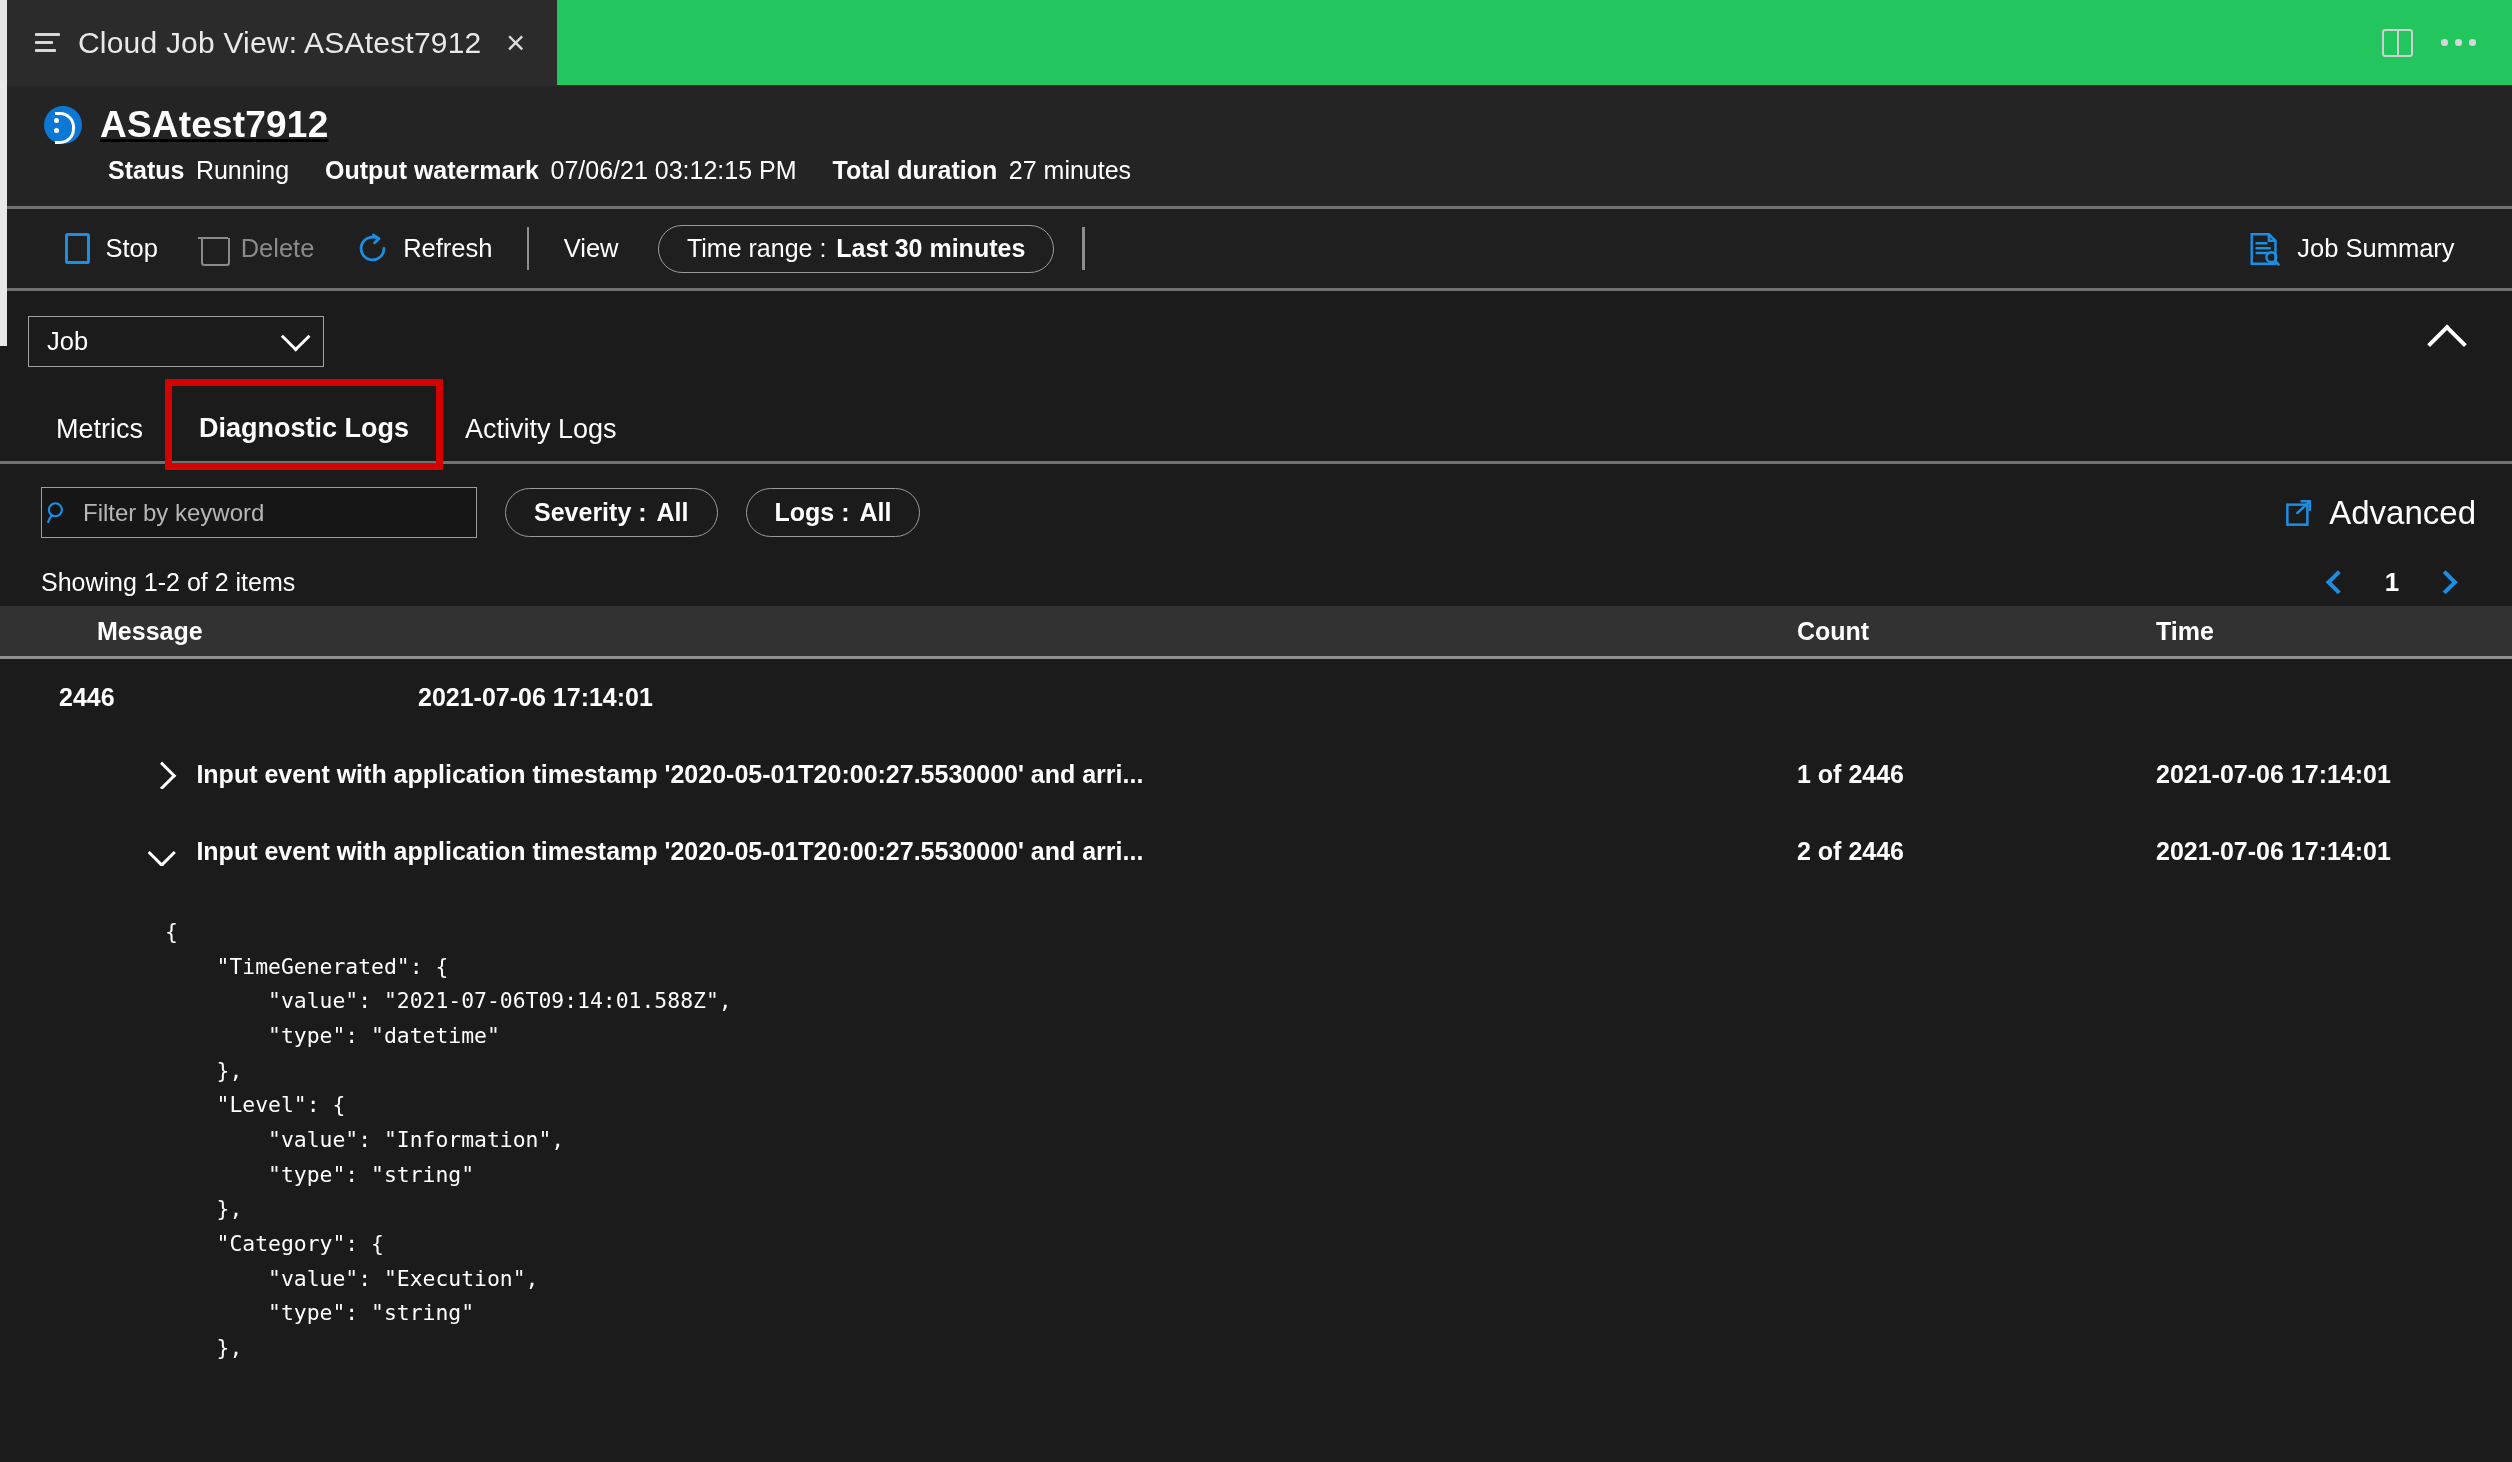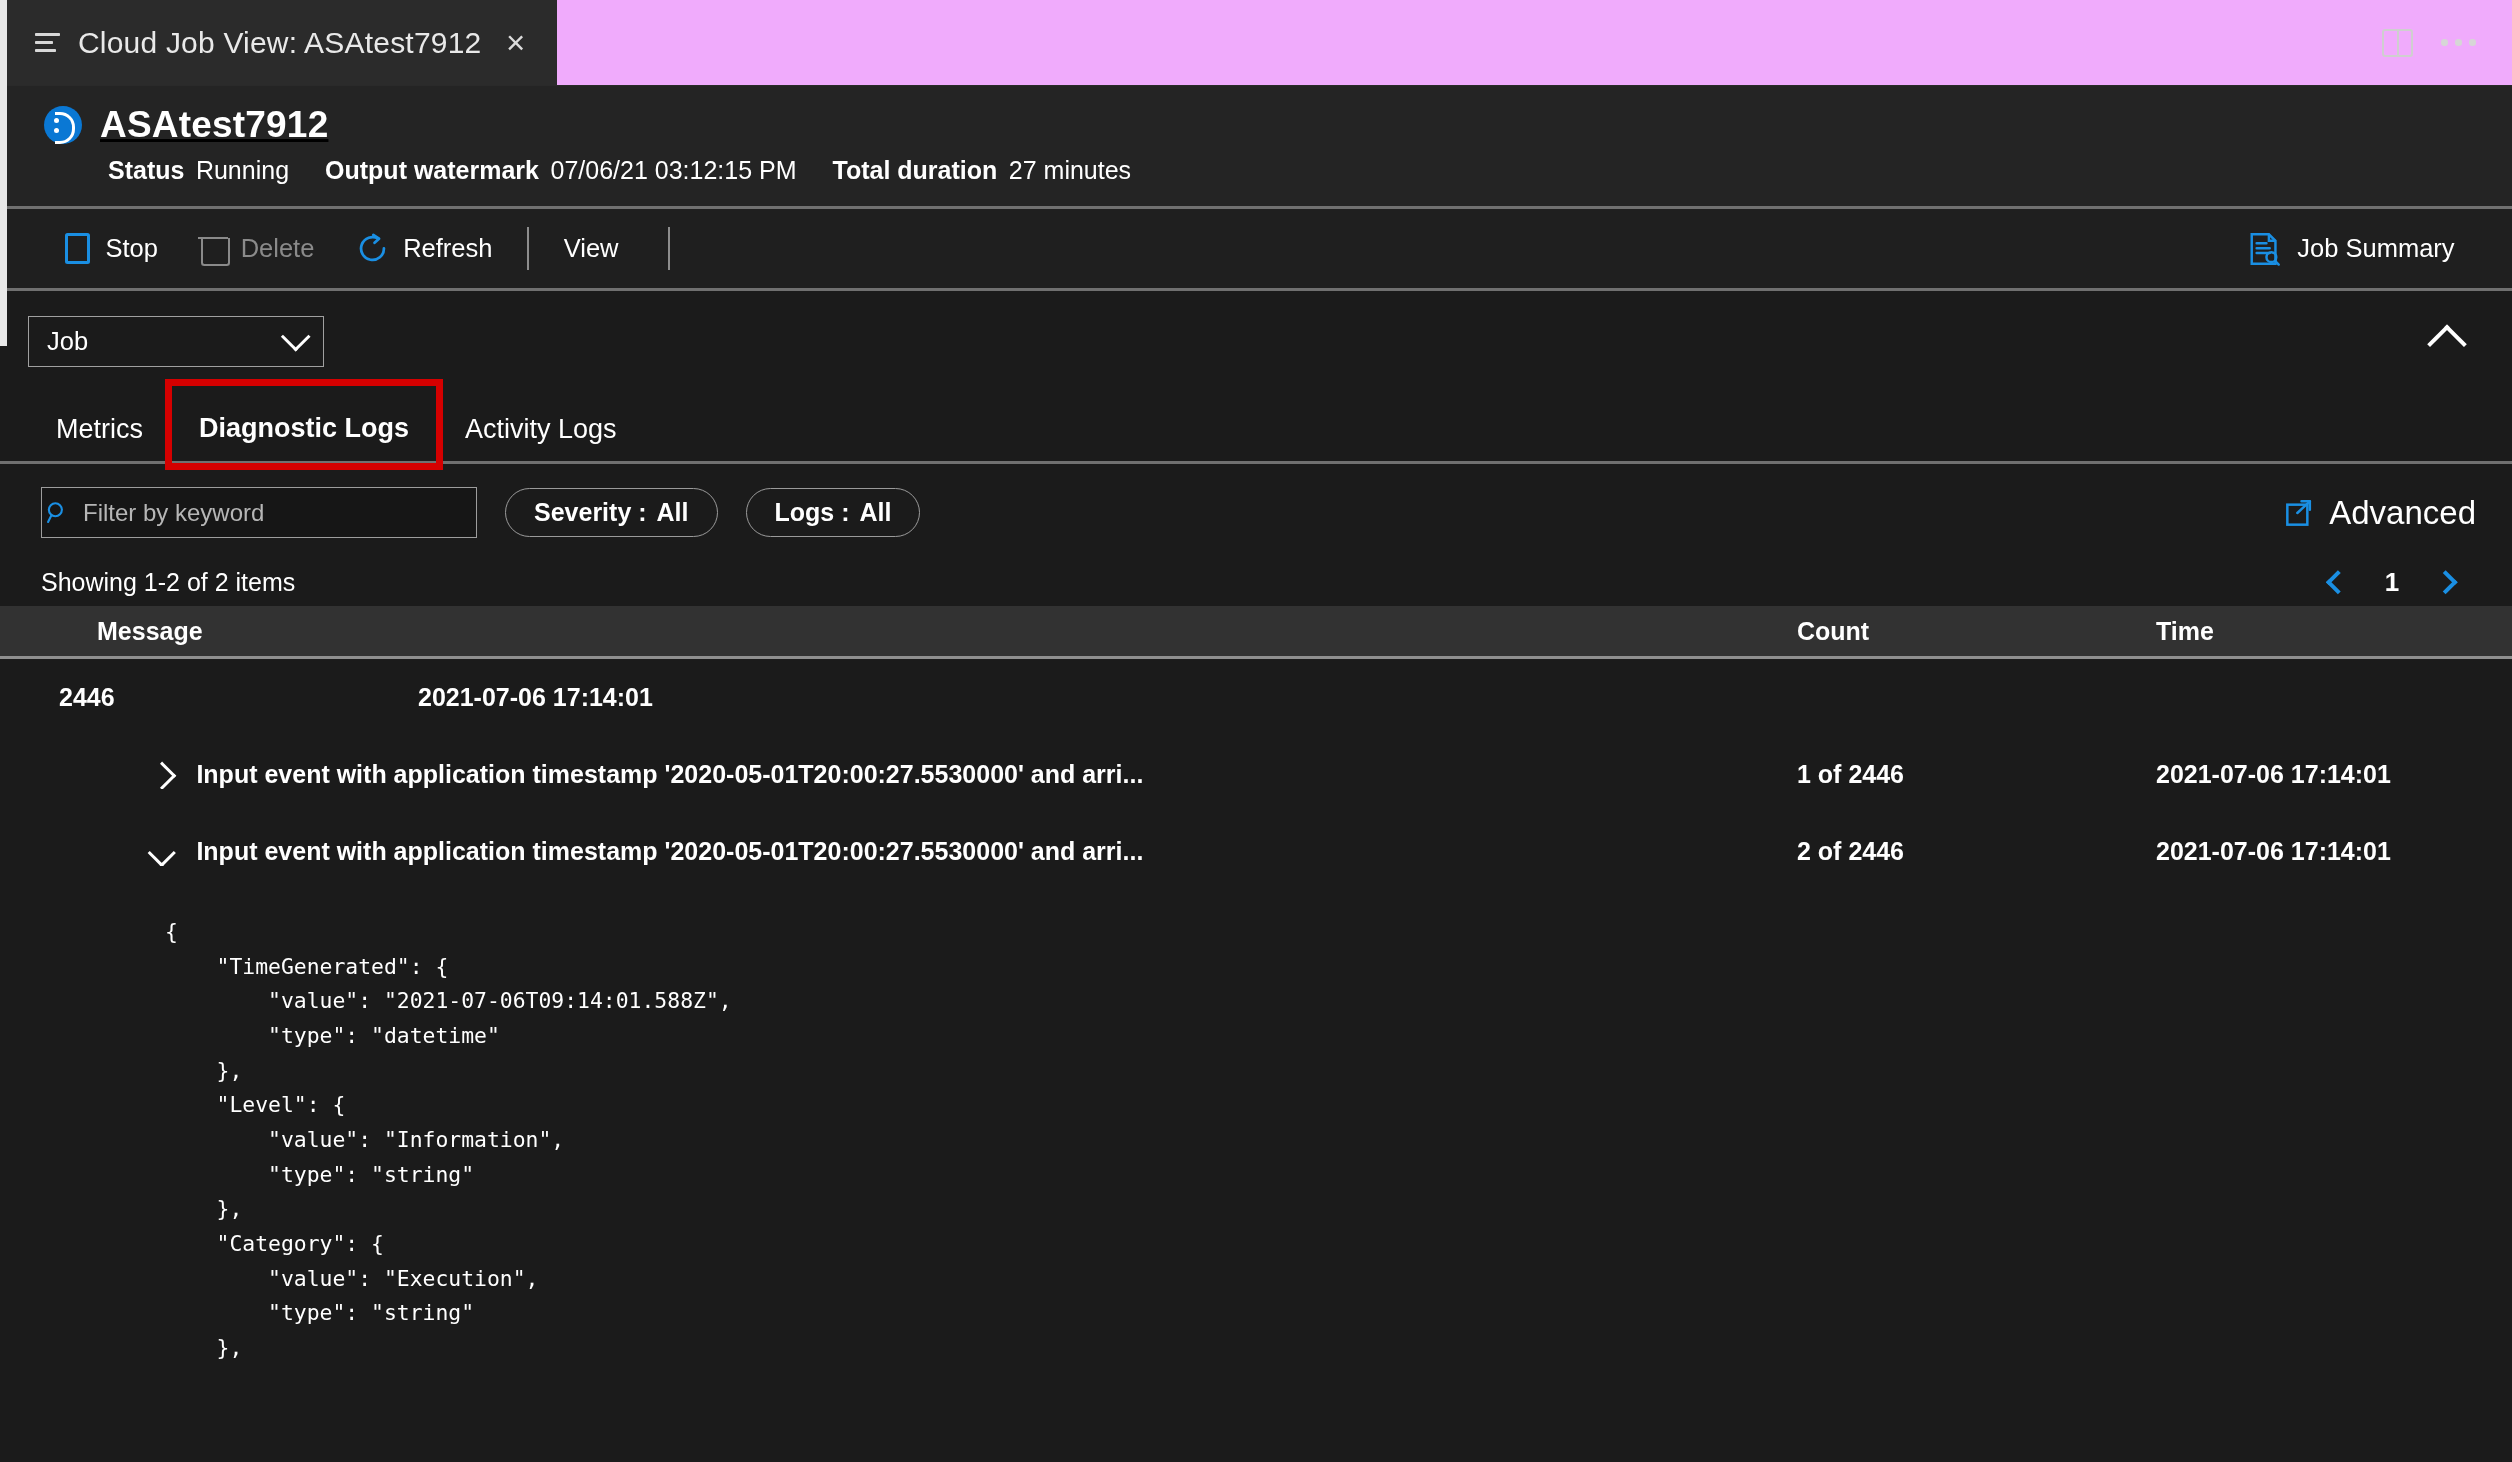--- a/index.html
+++ b/index.html
@@ -25,21 +25,21 @@
     left: 0; top: 0;
     width: 6.6px; height: 346px;
     background: #e8e8e8;
     z-index: 30;
   }
 
   
   .tabstrip {
     position: relative;
     height: 86px;
-    background: #f0abfc;
+    background: #22c55e;
     display: flex;
     align-items: stretch;
     flex: 0 0 auto;
     border-bottom: 0.8px solid #2a2a2a;
   }
   .editor-tab {
     display: flex;
     align-items: center;
     gap: 18px;
     padding: 0 25px 0 35px;
@@ -513,20 +513,24 @@
         <svg viewBox="0 0 38 38" width="31" height="31" aria-hidden="true">
           <path d="M33 19a14 14 0 1 1-6.8-12" fill="none" stroke="#1a8fe3" stroke-width="3.4" stroke-linecap="round"></path>
           <path d="M20 2.5 L27 7 L21.5 12" fill="none" stroke="#1a8fe3" stroke-width="3.4" stroke-linecap="round" stroke-linejoin="round"></path>
         </svg>
       </span>
       <span>Refresh</span>
     </div>
     <div class="cmd-sep"></div>
     <div class="cmd">
       <span>View</span>
+    </div>
+    <div class="pill">
+      <span class="pill-key">Time range :</span>
+      <span class="pill-val">Last 30 minutes</span>
     </div>
     <div class="cmd-sep" style="margin-left:28px;"></div>
 
     <div class="cmd-right">
       <div class="cmd">
         <span class="jobsummary-icon">
           <svg viewBox="0 0 44 44" width="36" height="36" aria-hidden="true">
             <path d="M7 4 H28 L36 12 V40 H7 Z" fill="none" stroke="#1a8fe3" stroke-width="3"></path>
             <path d="M28 4 V12 H36" fill="none" stroke="#1a8fe3" stroke-width="3"></path>
             <path d="M13 15 H25 M13 21 H29 M13 27 H29" stroke="#1a8fe3" stroke-width="3" stroke-linecap="round"></path>

